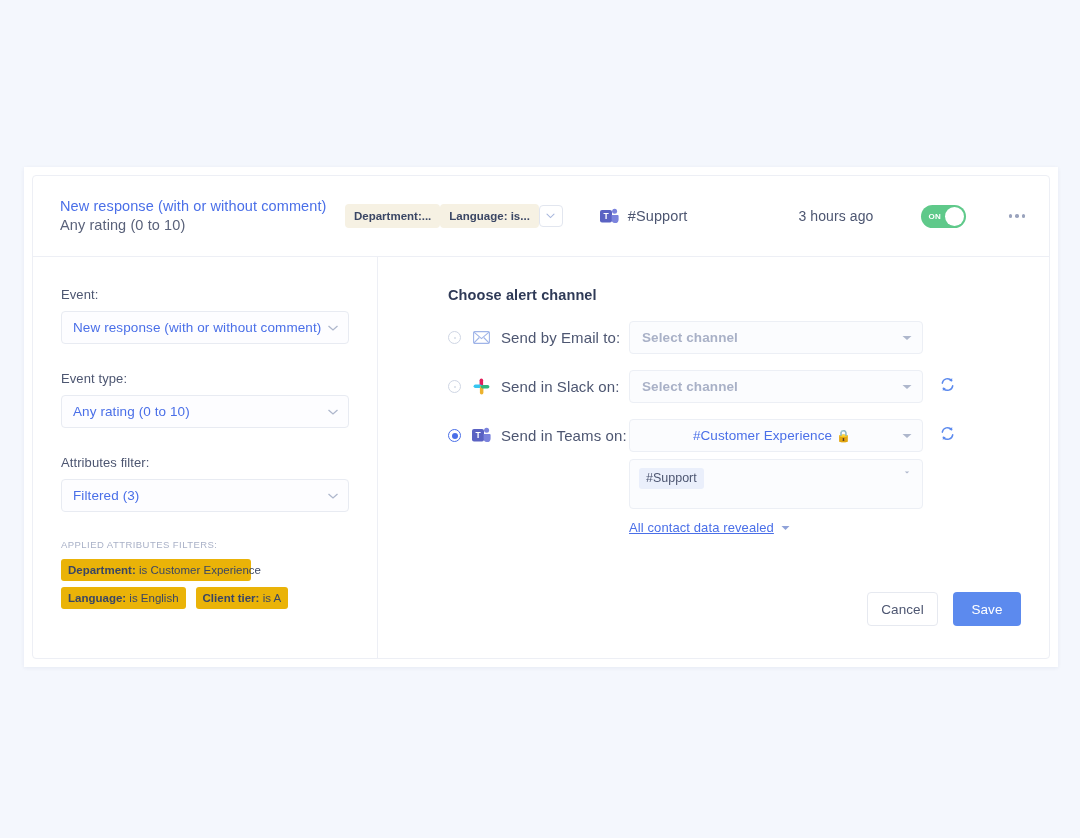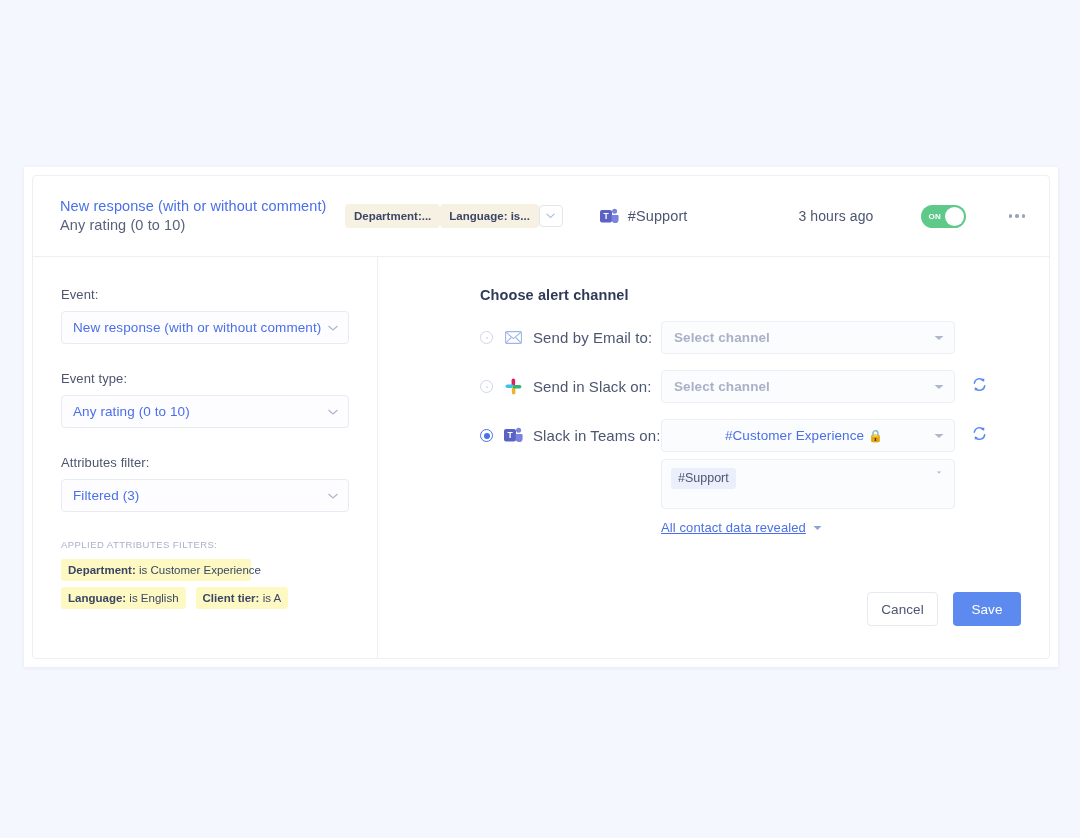--- a/index.html
+++ b/index.html
@@ -104,21 +104,21 @@
     margin-left: 41px;
     display: flex; gap: 3px; align-items: center;
     padding: 6px 2px;
   }
   .hdr-more i {
     width: 3.5px; height: 3.5px; border-radius: 50%;
     background: #9aa3bd; display: block;
   }
 
   
-  .body { flex: 1; display: flex; min-height: 0; gap: 32px; }
+  .body { flex: 1; display: flex; min-height: 0; }
 
   .left {
     width: 345px; flex: none;
     border-right: 1px solid #edeff5;
     padding: 30px 28px 0 28px;
   }
   .right { flex: 1; padding: 30px 28px 0 70px; position: relative; }
 
   .field-label {
     font-size: 13px; color: #4d5671;
@@ -141,21 +141,21 @@
   .caret { flex: none; }
 
   .applied-head {
     margin-top: 27px;
     font-size: 9.5px;
     color: #a9b1c7;
     letter-spacing: .45px;
   }
   .filters { margin-top: 9px; display: flex; flex-wrap: wrap; gap: 6px 10px; }
   .fchip {
-    background: #fef9c3;
+    background: #eab308;
     border-radius: 3px;
     padding: 4px 7px;
     font-size: 11.5px;
     color: #3a4664;
     line-height: 14px;
     white-space: nowrap;
   }
   .fchip b { font-weight: bold; }
   .fchip span { font-weight: normal; }
 
@@ -408,21 +408,21 @@
         <div class="chan-left">
           <span class="radio on"></span>
           <span class="chan-icon">
             <svg width="19" height="17" viewBox="0 0 19 17">
               <rect x="0" y="2" width="12" height="12.5" rx="2" fill="#5a62c3"></rect>
               <text x="6" y="11.3" font-family="Liberation Sans, sans-serif" font-size="8.5" font-weight="bold" fill="#ffffff" text-anchor="middle">T</text>
               <circle cx="14.6" cy="3.2" r="2.5" fill="#7b83dd"></circle>
               <path d="M11.6 7 h6 a1 1 0 0 1 1 1 v3.4 a3.6 3.6 0 0 1 -3.6 3.6 h-0.2 a3.6 3.6 0 0 1 -3.2 -3.6 Z" fill="#7b83dd"></path>
             </svg>
           </span>
-          <span class="chan-label">Slack in Teams on:</span>
+          <span class="chan-label">Send in Teams on:</span>
         </div>
 
         <div class="chan-ctrl" style="flex-direction:column;text-align:center;">
           <div style="display:flex;align-items:flex-start;width:100%;">
             <div class="input-sel">
               <span class="selv">
                 <span>#Customer Experience</span>
                 <span class="lock">🔒</span>
               </span>
               <svg class="caret" width="10" height="6" viewBox="0 0 10 6">

